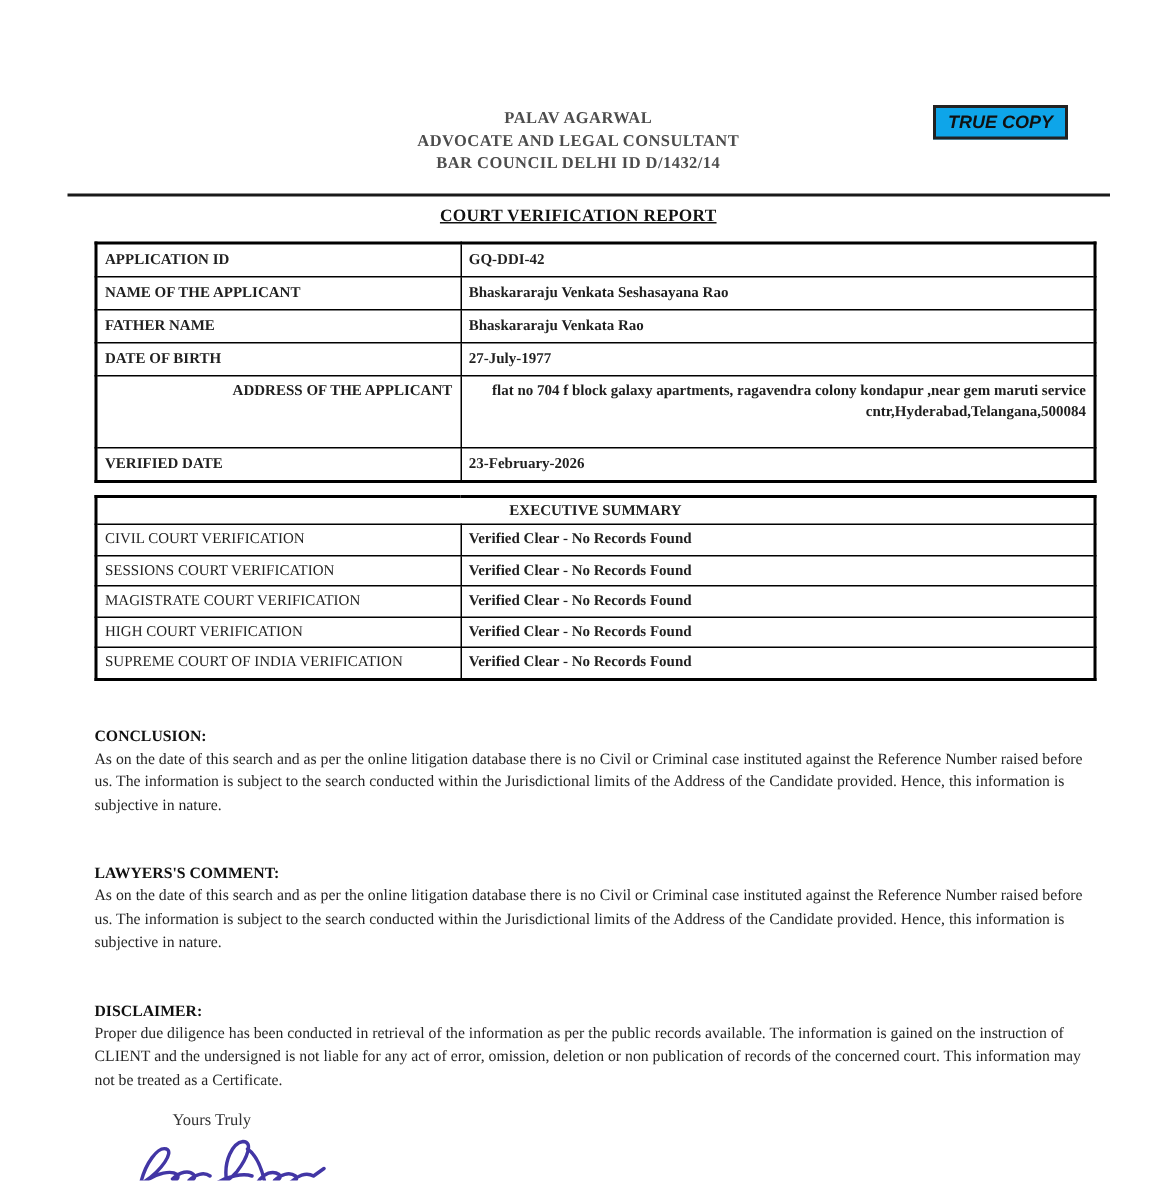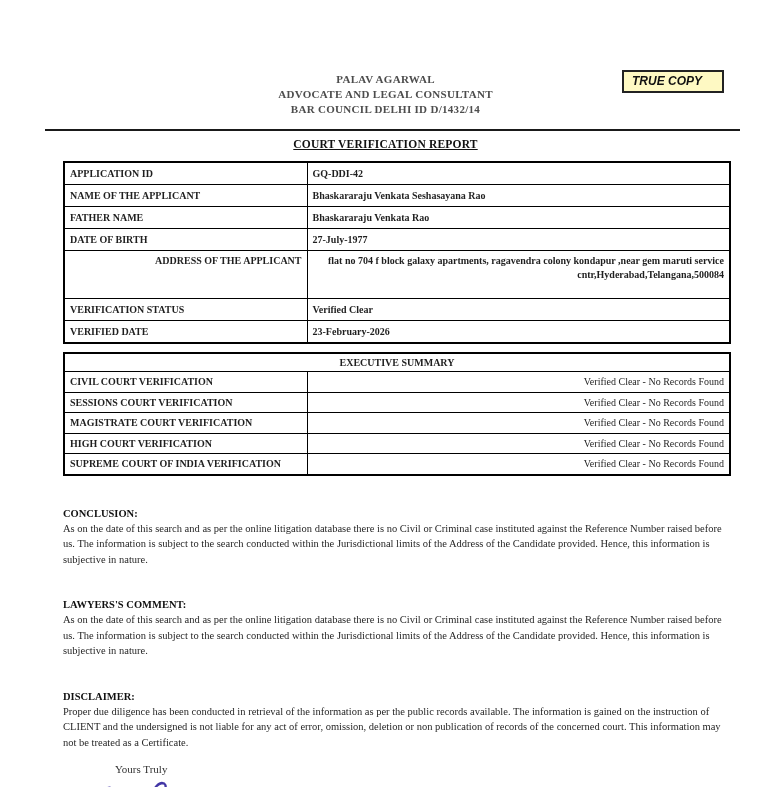--- a/index.html
+++ b/index.html
@@ -29,27 +29,27 @@
     font-weight: bold;
     font-size: 11px;
     line-height: 15px;
     letter-spacing: 0.3px;
   }
   .stamp {
     position: absolute;
     top: 70px;
     left: 622px;
     border: 2px solid #222222;
-    padding: 2px 20px 3px 8px;
+    padding: 2px 8px 3px 8px;
     font-family: "Liberation Sans", sans-serif;
     font-weight: bold;
     font-style: italic;
     font-size: 12px;
     color: #111111;
-    background: #fef9c3;
+    background: #0ea5e9;
   }
   .rule {
     margin: 12px 0 0 45px;
     width: 695px;
     border-top: 2px solid #1a1a1a;
   }
   .report-title {
     margin-top: 7px;
     text-align: center;
     font-size: 11.5px;
@@ -83,22 +83,22 @@
   .applicant-table td { font-weight: bold; height: 17px; }
   .applicant-table .cell-tall { height: 42px; vertical-align: top; padding-top: 3px; text-align: right; }
   .applicant-table { margin-bottom: 8px; }
 
   .summary-table th {
     font-size: 10px;
     font-weight: bold;
     height: 15px;
     padding: 1px 4px;
   }
-  .summary-table .row-label { font-weight: bold; height: 15.5px; }
-  .summary-table .row-value { font-weight: normal; text-align: right; }
+  .summary-table .row-label { font-weight: normal; height: 15.5px; }
+  .summary-table .row-value { font-weight: bold; text-align: left; }
 
   
   .section { margin-top: 10px; }
   .section-heading {
     font-size: 10.5px;
     font-weight: bold;
     color: #111111;
     margin-bottom: 2px;
     margin-top: 32px;
   }
@@ -169,24 +169,20 @@
           <td>FATHER NAME</td>
           <td>Bhaskararaju Venkata Rao</td>
         </tr>
         <tr>
           <td>DATE OF BIRTH</td>
           <td>27-July-1977</td>
         </tr>
         <tr>
           <td class="cell-tall">ADDRESS OF THE APPLICANT</td>
           <td class="cell-tall">flat no 704 f block  galaxy apartments, ragavendra colony  kondapur ,near gem maruti service cntr,Hyderabad,Telangana,500084</td>
-        </tr>
-        <tr>
-          <td>VERIFICATION STATUS</td>
-          <td>Verified Clear</td>
         </tr>
         <tr>
           <td>VERIFIED DATE</td>
           <td>23-February-2026</td>
         </tr>
       </tbody>
     </table>
 
     <table class="summary-table">
       <colgroup>

